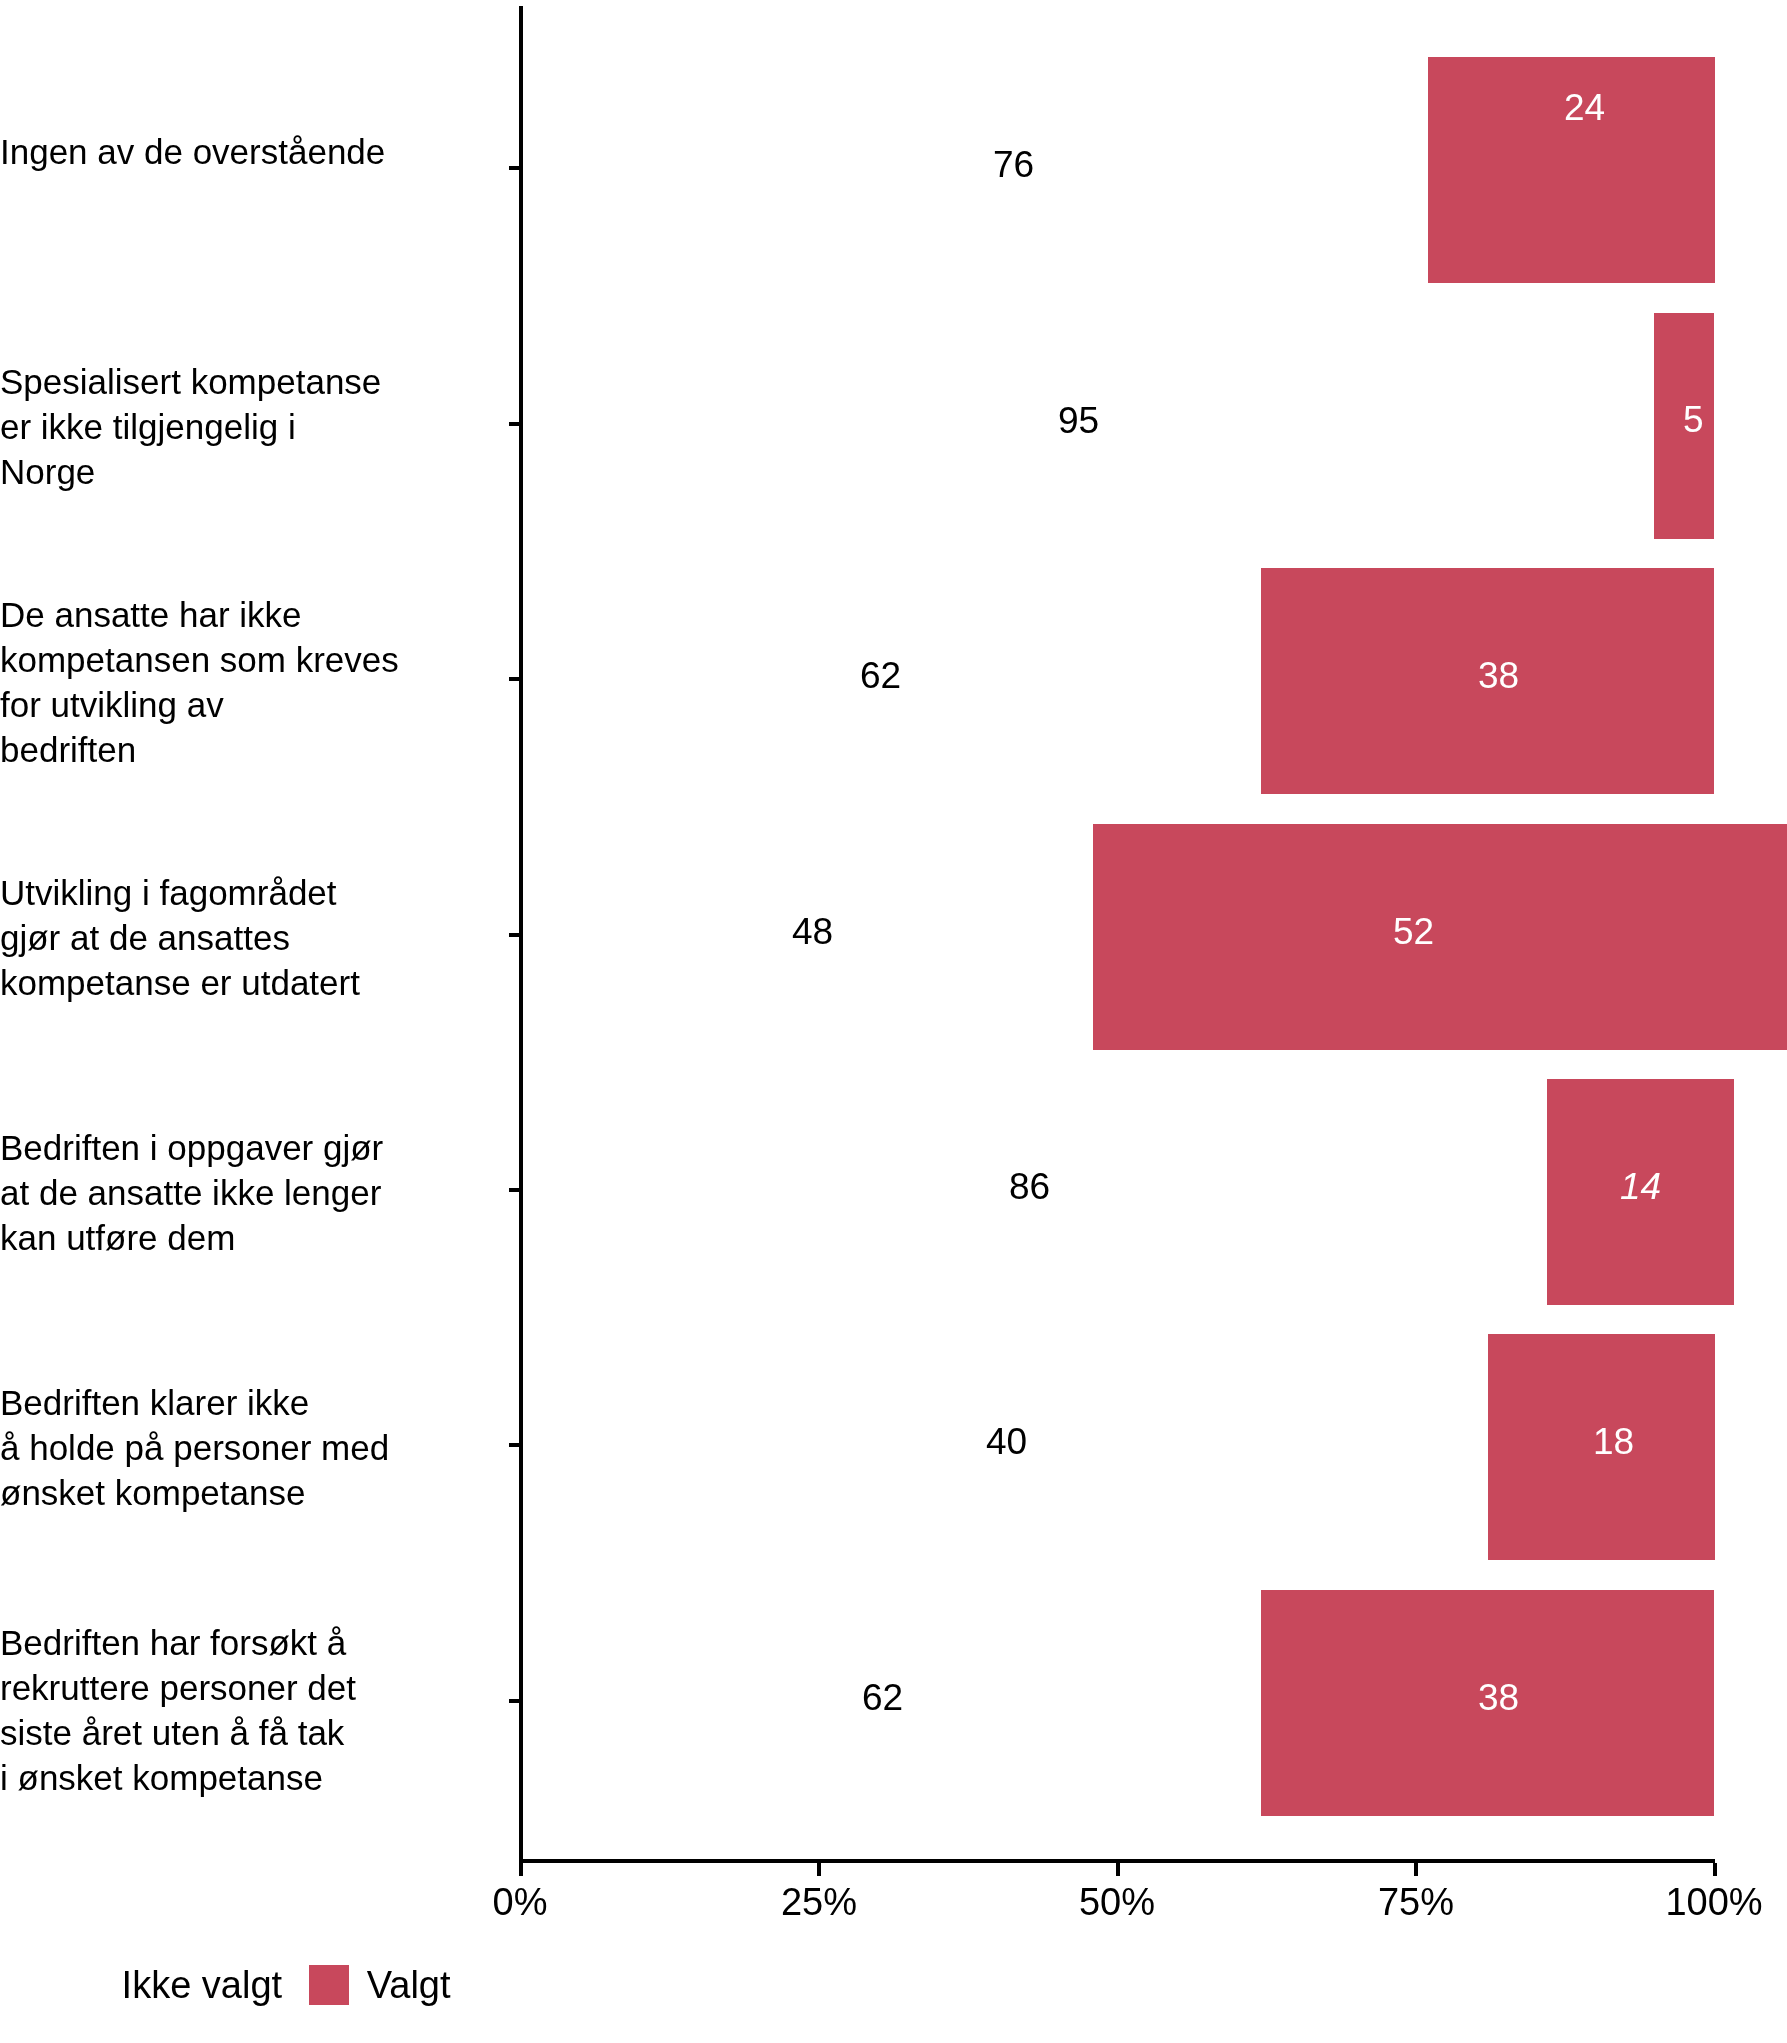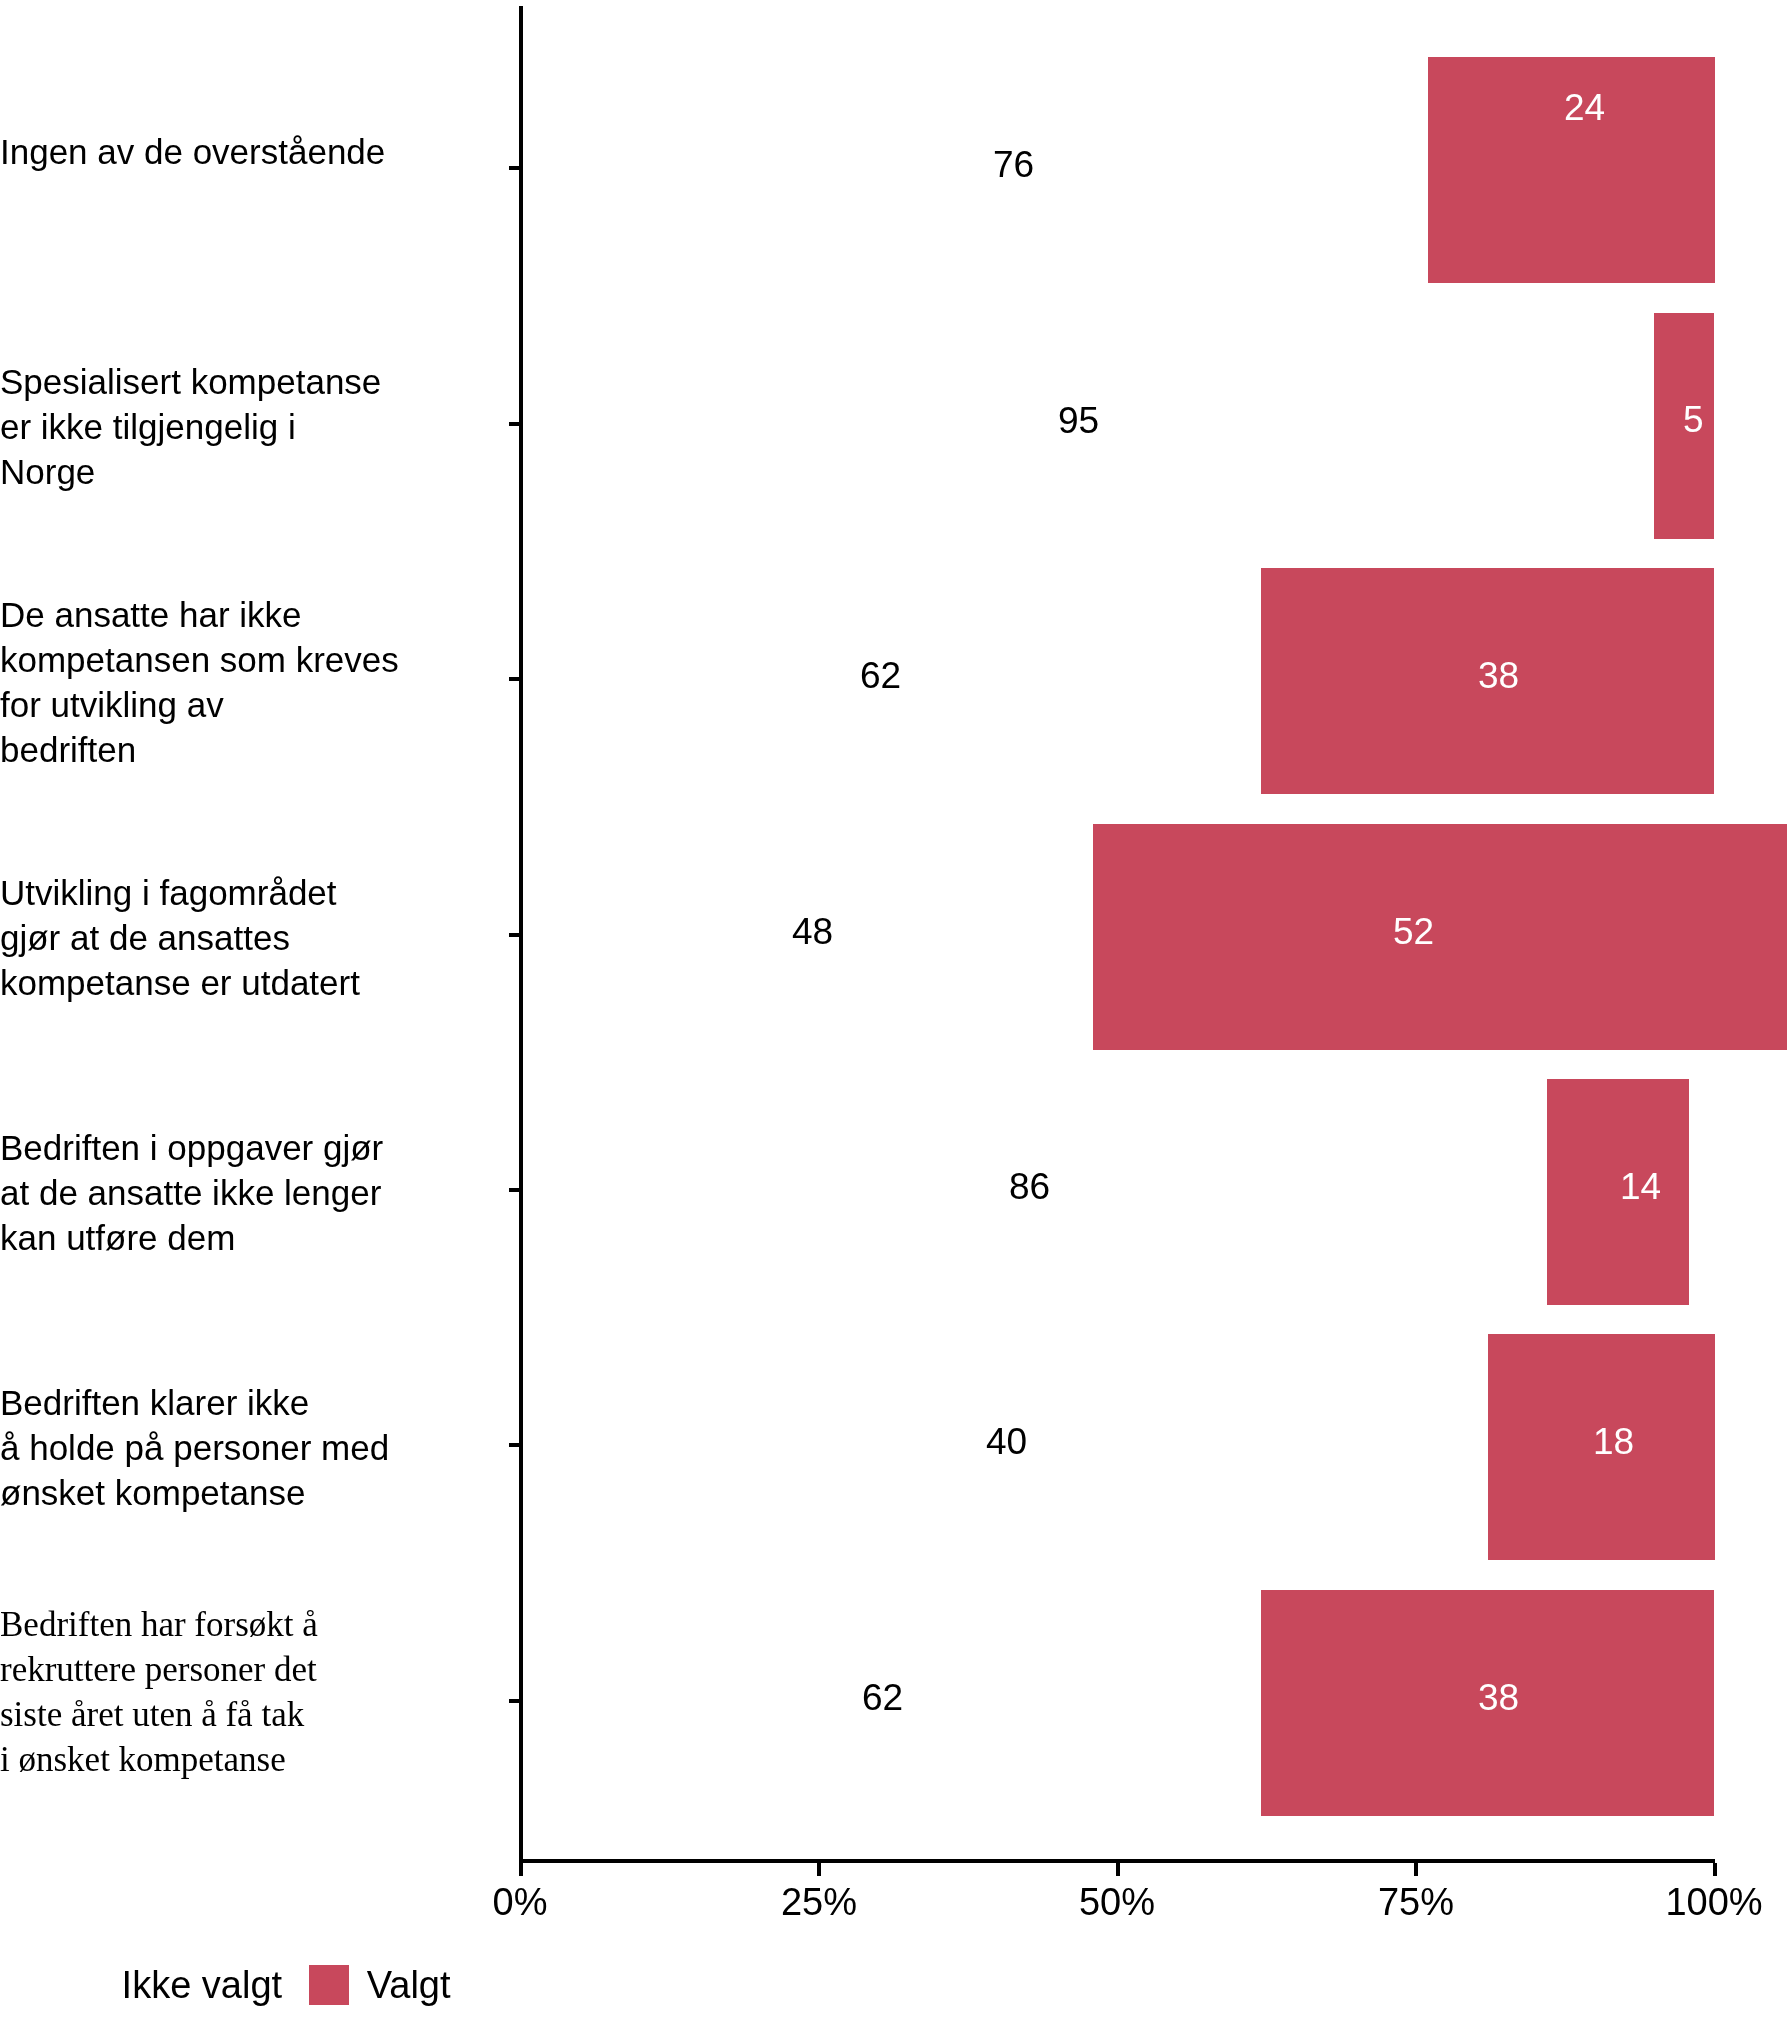--- a/index.html
+++ b/index.html
@@ -188,38 +188,38 @@
       <div class="bar-value" style="left:300px;top:89px;">52</div>
     </div>
   </div>
 
   <div class="row" style="top:1079px;height:226px;">
     <div class="ytick-label" style="top:46px;">Bedriften i oppgaver gjør
 at de ansatte ikke lenger
 kan utføre dem</div>
     <div class="ytick-mark" style="top:109px;"></div>
     <div class="nonselect-value" style="left:1009px;top:89px;">86</div>
-    <div class="bar" style="left:1547px;width:142px;">
+    <div class="bar" style="left:1547px;width:187px;font-style:italic;">
       <div class="bar-value" style="left:73px;top:89px;">14</div>
     </div>
   </div>
 
   <div class="row" style="top:1334px;height:226px;">
     <div class="ytick-label" style="top:46px;">Bedriften klarer ikke
 å holde på personer med
 ønsket kompetanse</div>
     <div class="ytick-mark" style="top:109px;"></div>
     <div class="nonselect-value" style="left:986px;top:89px;">40</div>
     <div class="bar" style="left:1488px;width:227px;">
       <div class="bar-value" style="left:105px;top:89px;">18</div>
     </div>
   </div>
 
   <div class="row" style="top:1590px;height:226px;">
-    <div class="ytick-label" style="top:12px;font-family:Liberation Serif, serif;">Bedriften har forsøkt å
+    <div class="ytick-label" style="top:30px;">Bedriften har forsøkt å
 rekruttere personer det
 siste året uten å få tak
 i ønsket kompetanse</div>
     <div class="ytick-mark" style="top:109px;"></div>
     <div class="nonselect-value" style="left:862px;top:89px;">62</div>
     <div class="bar" style="left:1261px;width:453px;">
       <div class="bar-value" style="left:217px;top:89px;">38</div>
     </div>
   </div>
 

